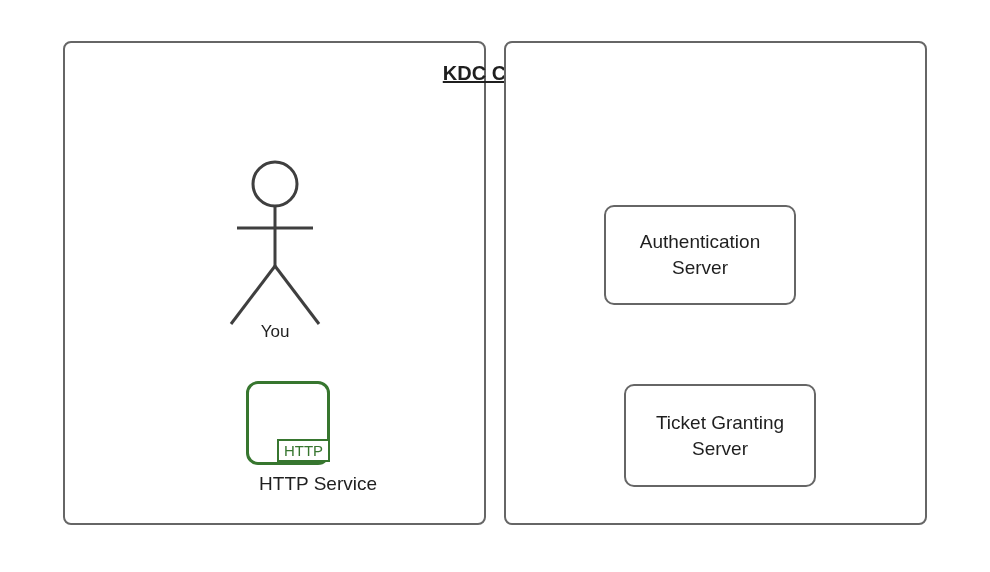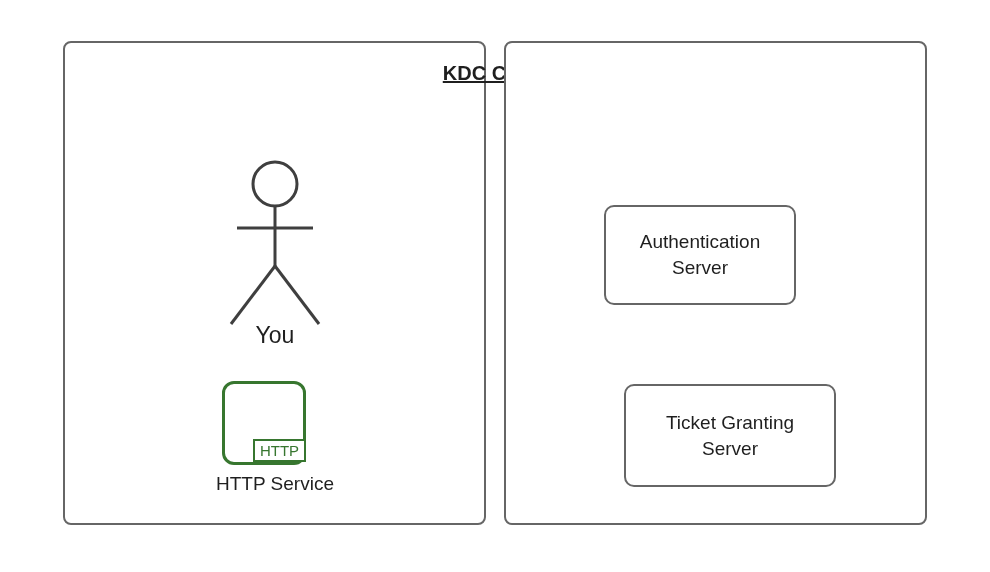--- a/index.html
+++ b/index.html
@@ -72,42 +72,42 @@
   }
   #box-auth {
     left: 604px;
     top: 205px;
     width: 192px;
     height: 100px;
   }
   #box-tgs {
     left: 624px;
     top: 384px;
-    width: 212px;
+    width: 192px;
     height: 103px;
   }
   .actor {
     position: absolute;
     left: 213px;
     top: 158px;
     width: 124px;
     height: 168px;
   }
   .actor-label {
     position: absolute;
     left: 173px;
     top: 322px;
     width: 204px;
     text-align: center;
-    font-size: 23px;
+    font-size: 17px;
     color: #1f1f1f;
   }
   .http-service {
     position: absolute;
-    left: 222px;
+    left: 246px;
     top: 381px;
     width: 84px;
     height: 79px;
   }
   .http-service .rounded {
     position: absolute;
     left: 0;
     top: 0;
     width: 84px;
     height: 84px;
@@ -129,21 +129,21 @@
     font-size: 15px;
     line-height: 19px;
     text-align: center;
     font-family: "Liberation Sans", sans-serif;
   }
   .service-label {
     position: absolute;
     left: 173px;
     top: 473px;
     width: 204px;
-    text-align: center;
+    text-align: right;
     font-size: 19px;
     color: #1f1f1f;
   }
 </style>
 </head>
 <body>
 
 <div class="canvas">
 
   <div class="panel" id="panel-client"></div>

